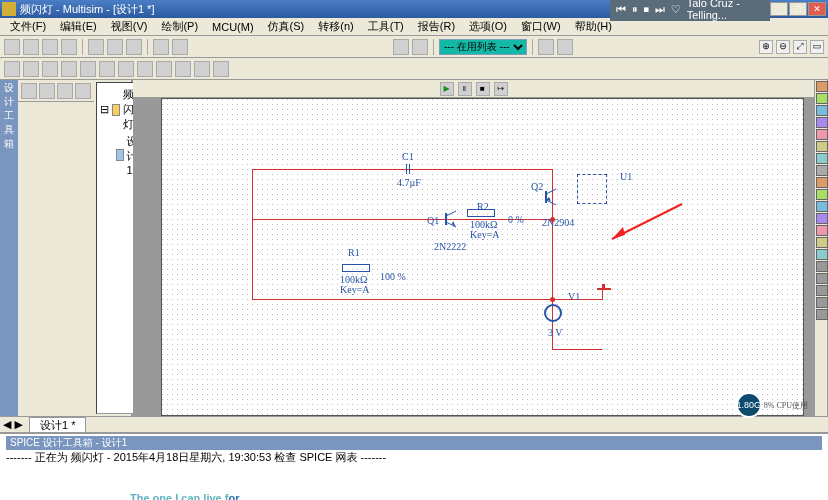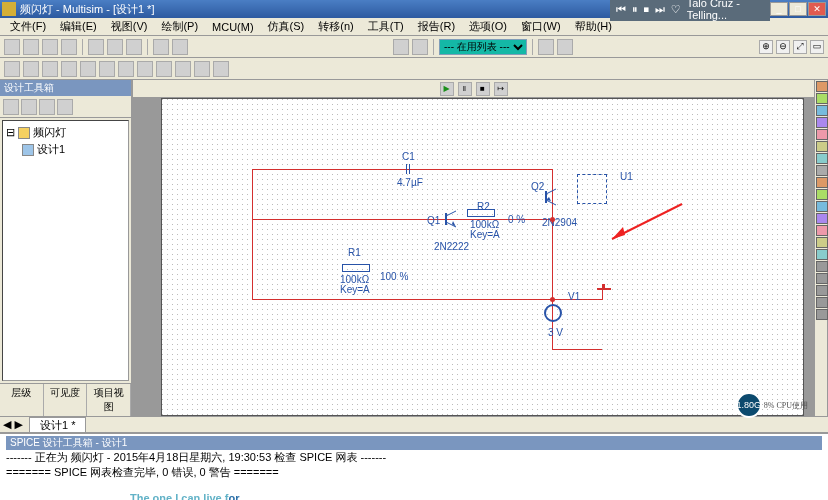--- a/index.html
+++ b/index.html
@@ -12,21 +12,21 @@
 .win-controls { display: flex; gap: 1px; }
 .win-btn { width: 18px; height: 14px; background: #ece9d8; border: 1px solid #999; font-size: 9px; text-align: center; line-height: 12px; }
 .win-btn.close { background: #e15b4f; color: #fff; }
 .menubar { height: 18px; background: #ece9d8; display: flex; align-items: center; padding: 0 4px; gap: 2px; border-bottom: 1px solid #999; }
 .menu-item { padding: 1px 6px; cursor: default; }
 .toolbar { height: 22px; background: #ece9d8; border-bottom: 1px solid #999; display: flex; align-items: center; padding: 0 4px; gap: 3px; }
 .tb-btn { width: 16px; height: 16px; background: #d0d0d0; border: 1px solid #aaa; }
 .tb-sep { width: 1px; height: 16px; background: #aaa; margin: 0 2px; }
 .tb-select { height: 16px; font-size: 10px; border: 1px solid #7f9db9; background: #14b8a6; }
 .main-area { display: flex; height: 336px; }
-.sidebar { width: 133px; background: #ece9d8; border-right: 2px solid #999; display: flex; flex-direction: column; }
+.sidebar { width: 133px; background: #ece9d8; border-right: 2px solid #999; display: flex; flex-direction: row; }
 .sidebar-title { background: #7a96bf; color: #fff; padding: 1px 4px; font-size: 10px; }
 .sidebar-tools { height: 22px; border-bottom: 1px solid #999; display: flex; align-items: center; gap: 2px; padding: 0 3px; }
 .sidebar-tool { width: 16px; height: 16px; background: #d0d0d0; border: 1px solid #aaa; }
 .tree { flex: 1; background: #fff; border: 1px inset #999; margin: 2px; padding: 3px; font-size: 11px; }
 .tree-item { padding: 1px 0; display: flex; align-items: center; gap: 3px; }
 .tree-icon { width: 12px; height: 12px; background: #f5d060; border: 1px solid #888; }
 .tree-name { }
 .sidebar-tabs { display: flex; border-top: 1px solid #999; }
 .side-tab { flex: 1; text-align: center; font-size: 10px; padding: 2px; border-right: 1px solid #aaa; background: #ece9d8; }
 .canvas-wrap { flex: 1; background: #999; display: flex; position: relative; }
@@ -38,21 +38,21 @@
 .zoom-btn { width: 14px; height: 14px; border: 1px solid #aaa; background: #f0f0f0; font-size: 9px; text-align: center; }
 .cpu-badge { position: absolute; right: 6px; bottom: -2px; display: flex; align-items: center; gap: 2px; }
 .cpu-circle { width: 26px; height: 26px; border-radius: 50%; background: #0c4a6e; border: 2px solid #fff; color: #fff; font-size: 9px; display: flex; align-items: center; justify-content: center; }
 .cpu-text { font-size: 8px; color: #555; font-family: Liberation Serif, serif; }
 
 .circuit { position: absolute; left: 90px; top: 60px; width: 360px; height: 220px; }
 .wire { position: absolute; background: #d32f2f; }
 .wire.h { height: 1px; }
 .wire.v { width: 1px; }
 .node { position: absolute; width: 5px; height: 5px; background: #d32f2f; border-radius: 50%; transform: translate(-2px,-2px); }
-.comp-label { position: absolute; font-size: 10px; color: #2853a8; }
+.comp-label { position: absolute; font-size: 10px; color: #2853a8; font-family: Liberation Serif, serif; }
 .cap { position: absolute; width: 12px; height: 10px; }
 .cap::before, .cap::after { content:""; position:absolute; width:1px; height:10px; background:#2853a8; }
 .cap::before{left:4px} .cap::after{left:7px}
 .trans { position:absolute; width:16px; height:20px; }
 .trans svg { width:16px; height:20px; }
 .res-var { position:absolute; }
 .res-body { width:28px; height:8px; border:1px solid #2853a8; }
 .vsrc { position:absolute; width:18px; height:18px; border:2px solid #2853a8; border-radius:50%; }
 .gnd { position:absolute; width:14px; height:10px; }
 .gnd::before{content:"";position:absolute;top:0;left:6px;width:2px;height:4px;background:#d32f2f}
@@ -281,16 +281,15 @@
 </div>
 
 <div class="tabs-row">
   <span>◀ ▶</span>
   <span class="design-tab">设计1 *</span>
 </div>
 
 <div class="bottom-panel">
   <div class="spice-title">SPICE 设计工具箱 - 设计1</div>
   <div>------- 正在为 频闪灯 - 2015年4月18日星期六, 19:30:53 检查 SPICE 网表 -------</div>
-  <div>======= SPICE 网表检查完毕, 0 错误, 0 警告 =======</div>
   <div class="lyric1"><span>The one I can live f</span><span class="or">or</span></div>
 
 </div>
 
 </body></html>

